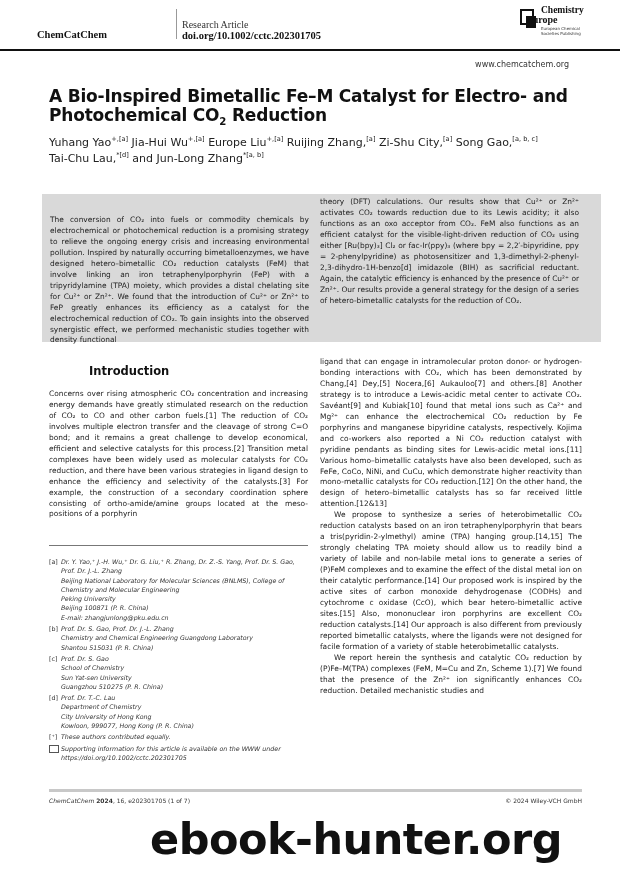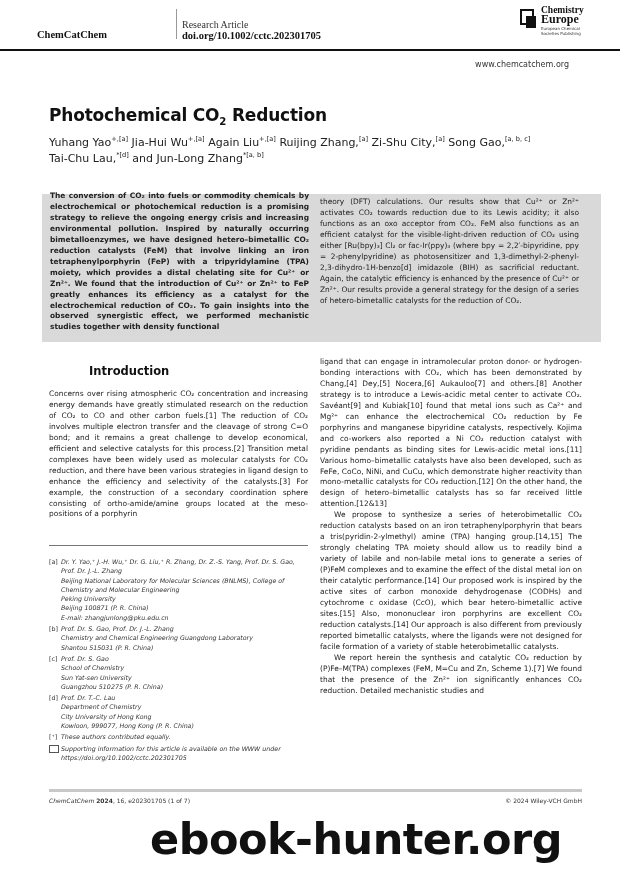--- a/index.html
+++ b/index.html
@@ -8,33 +8,33 @@
   
   .journal-name { left: 37px; top: 29px; font-family: "Liberation Serif", "DejaVu Serif", serif; font-size: 10.5px; font-weight: bold; color: #111; }
   .header-divider-v { left: 176px; top: 9px; width: 1px; height: 30px; background: #999; }
   .article-type { left: 182px; top: 19px; font-family: "Liberation Serif", serif; font-size: 10px; color: #333; text-align: center; }
   .doi { left: 182px; top: 30px; font-family: "Liberation Serif", serif; font-size: 10.5px; font-weight: bold; color: #111; }
   .logo { left: 520px; top: 6px; width: 70px; height: 30px; }
   .logo-mark { position: absolute; left: 0; top: 3px; width: 18px; height: 20px; }
   .logo-mark .sq1 { position: absolute; left: 0; top: 0; width: 10px; height: 12px; border: 2px solid #111; background: #fff; }
   .logo-mark .sq2 { position: absolute; left: 6px; top: 7px; width: 10px; height: 12px; background: #111; }
   .logo-text1 { position: absolute; left: 21px; top: 0px; font-family: "Liberation Serif", serif; font-weight: bold; font-size: 9.5px; line-height: 9.5px; color: #111; }
-  .logo-text2 { position: absolute; left: 21px; top: 9px; font-family: "Liberation Serif", serif; font-weight: bold; font-size: 12px; line-height: 9.5px; color: #111; }
+  .logo-text2 { position: absolute; left: 6px; top: 9px; font-family: "Liberation Serif", serif; font-weight: bold; font-size: 10px; line-height: 9.5px; color: #111; }
   .logo-sub1 { position: absolute; left: 21px; top: 21px; font-size: 4px; line-height: 4.5px; color: #333; }
   .logo-sub2 { position: absolute; left: 21px; top: 25.5px; font-size: 4px; line-height: 4.5px; color: #333; }
   .header-rule { left: 0; top: 49px; width: 620px; height: 2px; background: #111; }
   .website { right: 51px; top: 60px; font-size: 8px; color: #333; text-align: right; }
   
   .title { left: 49px; top: 87px; width: 540px; font-size: 17px; line-height: 19px; font-weight: bold; color: #111; letter-spacing: -0.2px; }
   .authors { left: 49px; top: 135px; width: 540px; font-size: 11px; line-height: 16px; color: #222; }
   sup, sub { font-size: 60%; line-height: 0; }
   
   .abstract-box { left: 42px; top: 194px; width: 559px; height: 148px; background: #d9d9d9; }
   .col { font-size: 7.45px; line-height: 10.95px; text-align: justify; color: #222; }
-  .abs-left { left: 50px; top: 191px; width: 259px; font-weight: bold; }
+  .abs-left { left: 50px; top: 215px; width: 259px; }
   .abs-right { left: 320px; top: 197px; width: 259px; }
   
   .section-heading { left: 49px; top: 364px; font-size: 11.5px; font-weight: bold; color: #111; margin-left: 40px; }
   .intro-left { left: 49px; top: 389px; width: 259px; }
   .intro-right { left: 320px; top: 357px; width: 262px; }
   .intro-right p { margin: 0; }
   .indent { text-indent: 14px; }
   .affil-rule { left: 49px; top: 545px; width: 259px; height: 1px; background: #777; }
   .affil { left: 49px; top: 557px; width: 262px; font-size: 6.3px; line-height: 9.3px; font-style: italic; color: #333; }
   .affil .row { display: flex; margin-bottom: 2px; }
@@ -63,28 +63,28 @@
     </div>
   <div class="logo-text1">Chemistry</div>
   <div class="logo-text2">Europe</div>
   <div class="logo-sub1">European Chemical</div>
   <div class="logo-sub2">Societies Publishing</div>
 </div>
 <div class="abs header-rule"></div>
 <div class="abs website">www.chemcatchem.org</div>
 
 <div class="abs title">
-  <br>
+  <span>A Bio-Inspired Bimetallic Fe–M Catalyst for Electro- and</span><br>
   <span>Photochemical CO</span><sub>2</sub><span> Reduction</span>
 </div>
 
 <div class="abs authors">
   <span>Yuhang Yao</span><sup>+,[a]</sup>
   <span>Jia-Hui Wu</span><sup>+,[a]</sup>
-  <span>Again Liu</span><sup>+,[a]</sup>
+  <span>Europe Liu</span><sup>+,[a]</sup>
   <span>Ruijing Zhang,</span><sup>[a]</sup>
   <span>Zi-Shu City,</span><sup>[a]</sup>
   <span>Song Gao,</span><sup>[a, b, c]</sup><br>
   <span>Tai-Chu Lau,</span><sup>*[d]</sup>
   <span>and Jun-Long Zhang</span><sup>*[a, b]</sup>
 </div>
 
 <div class="abs abstract-box"></div>
 <div class="abs col abs-left">The conversion of CO₂ into fuels or commodity chemicals by electrochemical or photochemical reduction is a promising strategy to relieve the ongoing energy crisis and increasing environmental pollution. Inspired by naturally occurring bimetalloenzymes, we have designed hetero–bimetallic CO₂ reduction catalysts (FeM) that involve linking an iron tetraphenylporphyrin (FeP) with a tripyridylamine (TPA) moiety, which provides a distal chelating site for Cu²⁺ or Zn²⁺. We found that the introduction of Cu²⁺ or Zn²⁺ to FeP greatly enhances its efficiency as a catalyst for the electrochemical reduction of CO₂. To gain insights into the observed synergistic effect, we performed mechanistic studies together with density functional</div>
 <div class="abs col abs-right">theory (DFT) calculations. Our results show that Cu²⁺ or Zn²⁺ activates CO₂ towards reduction due to its Lewis acidity; it also functions as an oxo acceptor from CO₂. FeM also functions as an efficient catalyst for the visible-light-driven reduction of CO₂ using either [Ru(bpy)₃] Cl₂ or fac-Ir(ppy)₃ (where bpy = 2,2′-bipyridine, ppy = 2-phenylpyridine) as photosensitizer and 1,3-dimethyl-2-phenyl-2,3-dihydro-1H-benzo[d] imidazole (BIH) as sacrificial reductant. Again, the catalytic efficiency is enhanced by the presence of Cu²⁺ or Zn²⁺. Our results provide a general strategy for the design of a series of hetero-bimetallic catalysts for the reduction of CO₂.</div>

